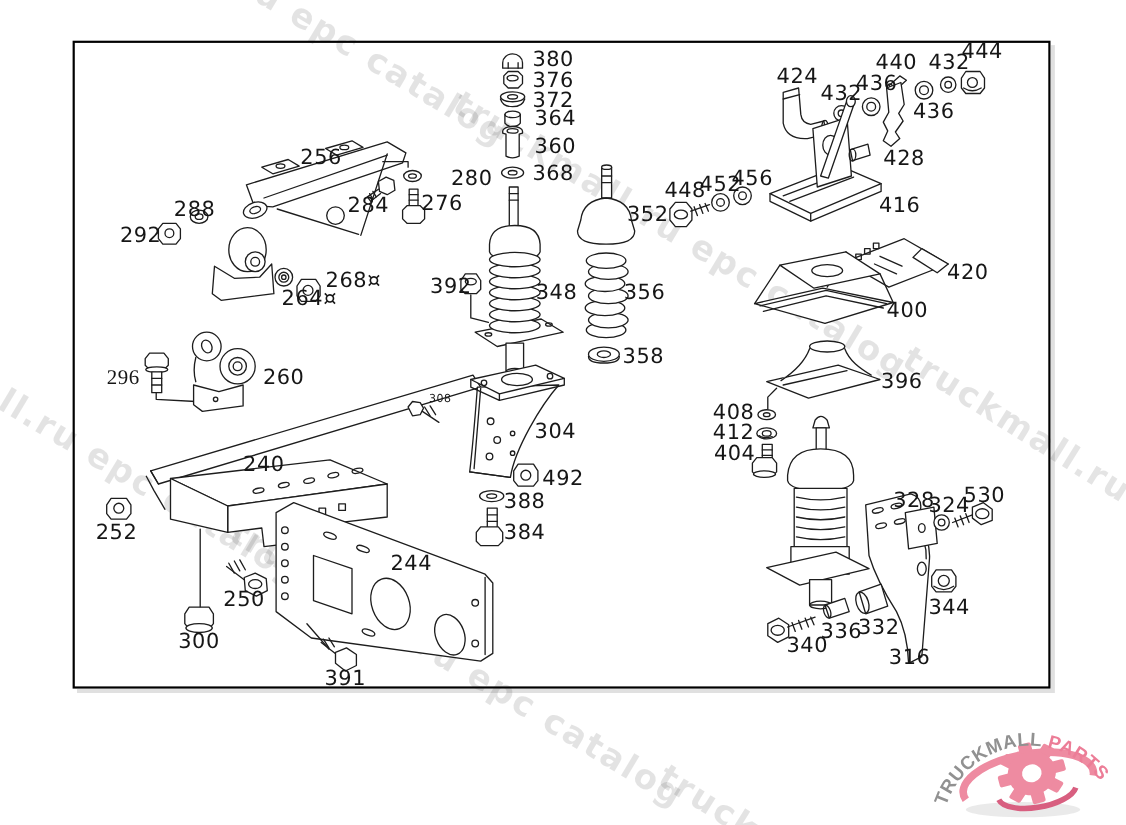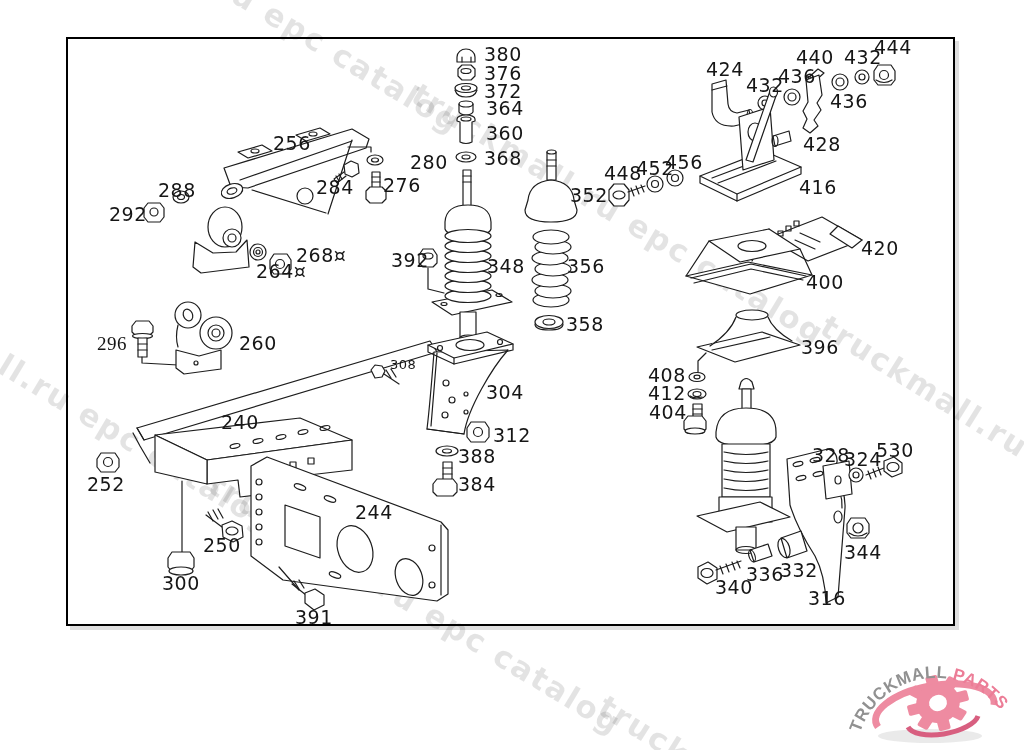--- a/index.html
+++ b/index.html
@@ -6,21 +6,21 @@
   .canvas{position:relative;width:1024px;height:750px;background:#fff;overflow:hidden;
           font-family:"DejaVu Sans",sans-serif;}
   .frame{position:absolute;left:66px;top:37px;width:889px;height:589px;
          border:2px solid #000;box-shadow:4px 4px 0 rgba(0,0,0,0.12);box-sizing:border-box;}
   .wm-layer{position:absolute;left:0;top:0;width:100%;height:100%;}
   .wm{position:absolute;font-size:31px;font-weight:600;letter-spacing:2px;color:#000;
       opacity:0.105;transform-origin:0 0;white-space:nowrap;}
   svg.art{position:absolute;left:0;top:0;}
   .labels{position:absolute;left:0;top:0;width:100%;height:100%;}
   .plabel{position:absolute;font-size:19px;color:#161616;letter-spacing:0.5px;white-space:nowrap;}
-  .plabel.small{font-size:13px;}
+  .plabel.small{font-size:10px;}
   .logo{position:absolute;left:848px;top:645px;}
 </style>
 </head>
 <body>
 
 <div class="canvas">
 
   <div class="wm-layer" id="wm-layer">
       <div class="wm" style="left: 60px; top: -135px; transform: rotate(31deg);">truckmall.ru epc catalog</div>
       <div class="wm" style="left: 424px; top: 76px; transform: rotate(31deg);">truckmall.ru epc catalog</div>
@@ -421,21 +421,21 @@
       <div class="plabel" style="left: 97px; top: 333px; font-family: Liberation Serif, serif;">296</div>
       <div class="plabel" style="left: 239px; top: 332px;">260</div>
       <div class="plabel" style="left: 221px; top: 411px;">240</div>
       <div class="plabel" style="left: 87px; top: 473px;">252</div>
       <div class="plabel" style="left: 203px; top: 534px;">250</div>
       <div class="plabel" style="left: 162px; top: 572px;">300</div>
       <div class="plabel" style="left: 355px; top: 501px;">244</div>
       <div class="plabel" style="left: 295px; top: 606px;">391</div>
       <div class="plabel" style="left: 486px; top: 381px;">304</div>
       <div class="plabel small" style="left: 390px; top: 357px;">308</div>
-      <div class="plabel" style="left: 493px; top: 424px;">312</div>
+      <div class="plabel" style="left: 493px; top: 424px;">492</div>
       <div class="plabel" style="left: 458px; top: 445px; text-align: center;">388</div>
       <div class="plabel" style="left: 458px; top: 473px;">384</div>
       <div class="plabel" style="left: 812px; top: 444px;">328</div>
       <div class="plabel" style="left: 844px; top: 448px;">324</div>
       <div class="plabel" style="left: 876px; top: 439px;">530</div>
       <div class="plabel" style="left: 844px; top: 541px;">344</div>
       <div class="plabel" style="left: 746px; top: 563px;">336</div>
       <div class="plabel" style="left: 780px; top: 559px;">332</div>
       <div class="plabel" style="left: 715px; top: 576px;">340</div>
       <div class="plabel" style="left: 808px; top: 587px;">316</div>

